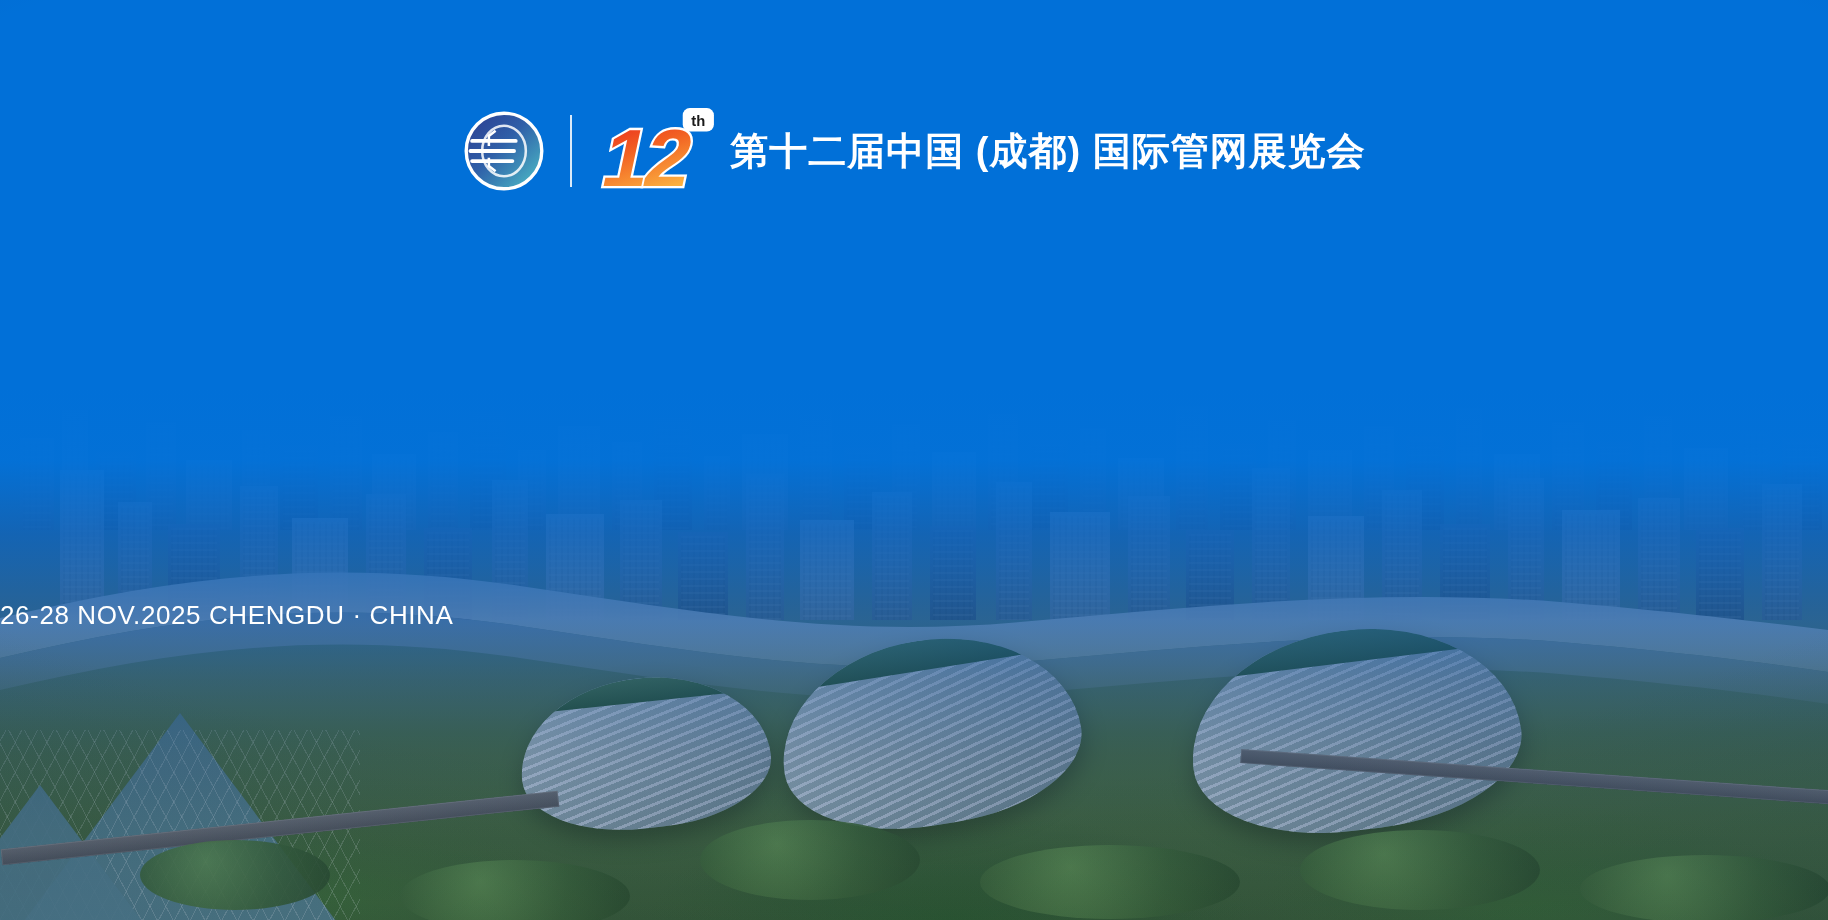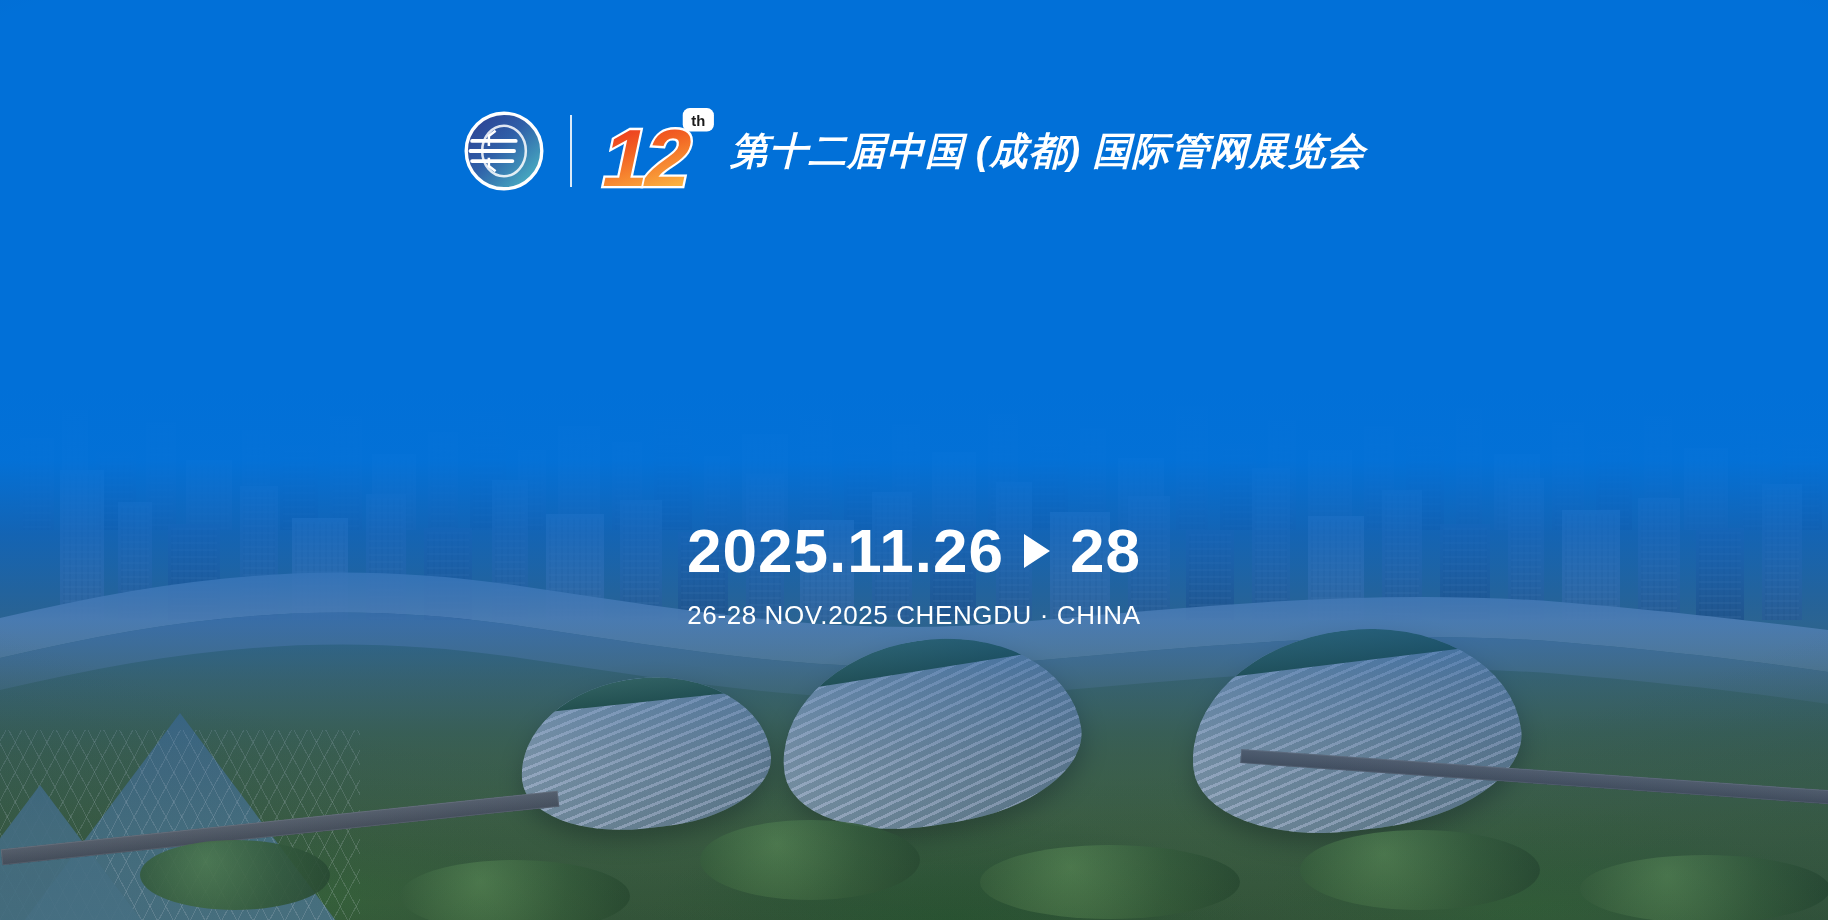--- a/index.html
+++ b/index.html
@@ -129,21 +129,21 @@
   }
   .emblem{width:84px;height:84px;flex:0 0 auto;}
   .divider{
     width:2px;height:72px;background:rgba(255,255,255,.85);
     margin:0 26px 0 24px;flex:0 0 auto;
   }
   .twelve{width:118px;height:92px;flex:0 0 auto;margin-right:14px;}
   .headtexts{display:flex;flex-direction:column;justify-content:center;}
   .cn-head{
     color:#fff;font-size:38px;font-weight:bold;letter-spacing:1px;
-    line-height:1.12;white-space:nowrap;font-style:italic;
+    line-height:1.12;white-space:nowrap;
   }
   .en-head{
     color:#fff;font-size:21px;font-weight:bold;letter-spacing:.4px;
     line-height:1.25;white-space:nowrap;margin-top:3px;
   }
   .en-head sup{font-size:.65em;}
 
   
   .title-cn{
     position:absolute; top:252px; left:0; right:0;
@@ -176,21 +176,21 @@
   }
   .tri{
     display:inline-block;width:0;height:0;
     border-top:17px solid transparent;
     border-bottom:17px solid transparent;
     border-left:26px solid #fff;
     margin:0 4px;
   }
   .date-en{
     position:absolute; top:600px; left:0; right:0;
-    text-align:center;color:#fff;font-size:26px;letter-spacing:.6px;
+    color:#fff;font-size:26px;letter-spacing:.6px;
     white-space:nowrap;
   }
   .venue{
     position:absolute; top:640px; left:0; right:0;
     text-align:center;color:#fff;font-size:34px;letter-spacing:1px;
     white-space:nowrap;
   }
 
   
   .slogan{
@@ -350,22 +350,17 @@
         <rect x="108" y="4" width="40" height="30" rx="9" fill="#ffffff"></rect>
         <text x="128" y="27" text-anchor="middle" font-family="'Liberation Sans',sans-serif" font-size="19" font-weight="bold" fill="#1a1a1a">th</text>
       </svg>
 
       <div class="headtexts">
         <div class="cn-head">第十二届中国 (成都) 国际管网展览会</div>
       </div>
     </div>
 
 
-    <div class="date-big">
-      <span>2025.11.26</span>
-      <span class="tri"></span>
-      <span>28</span>
-    </div>
     <div class="date-en">26-28 NOV.2025 CHENGDU · CHINA</div>
 
 
   </div>
 </div>
 
 </body></html>

